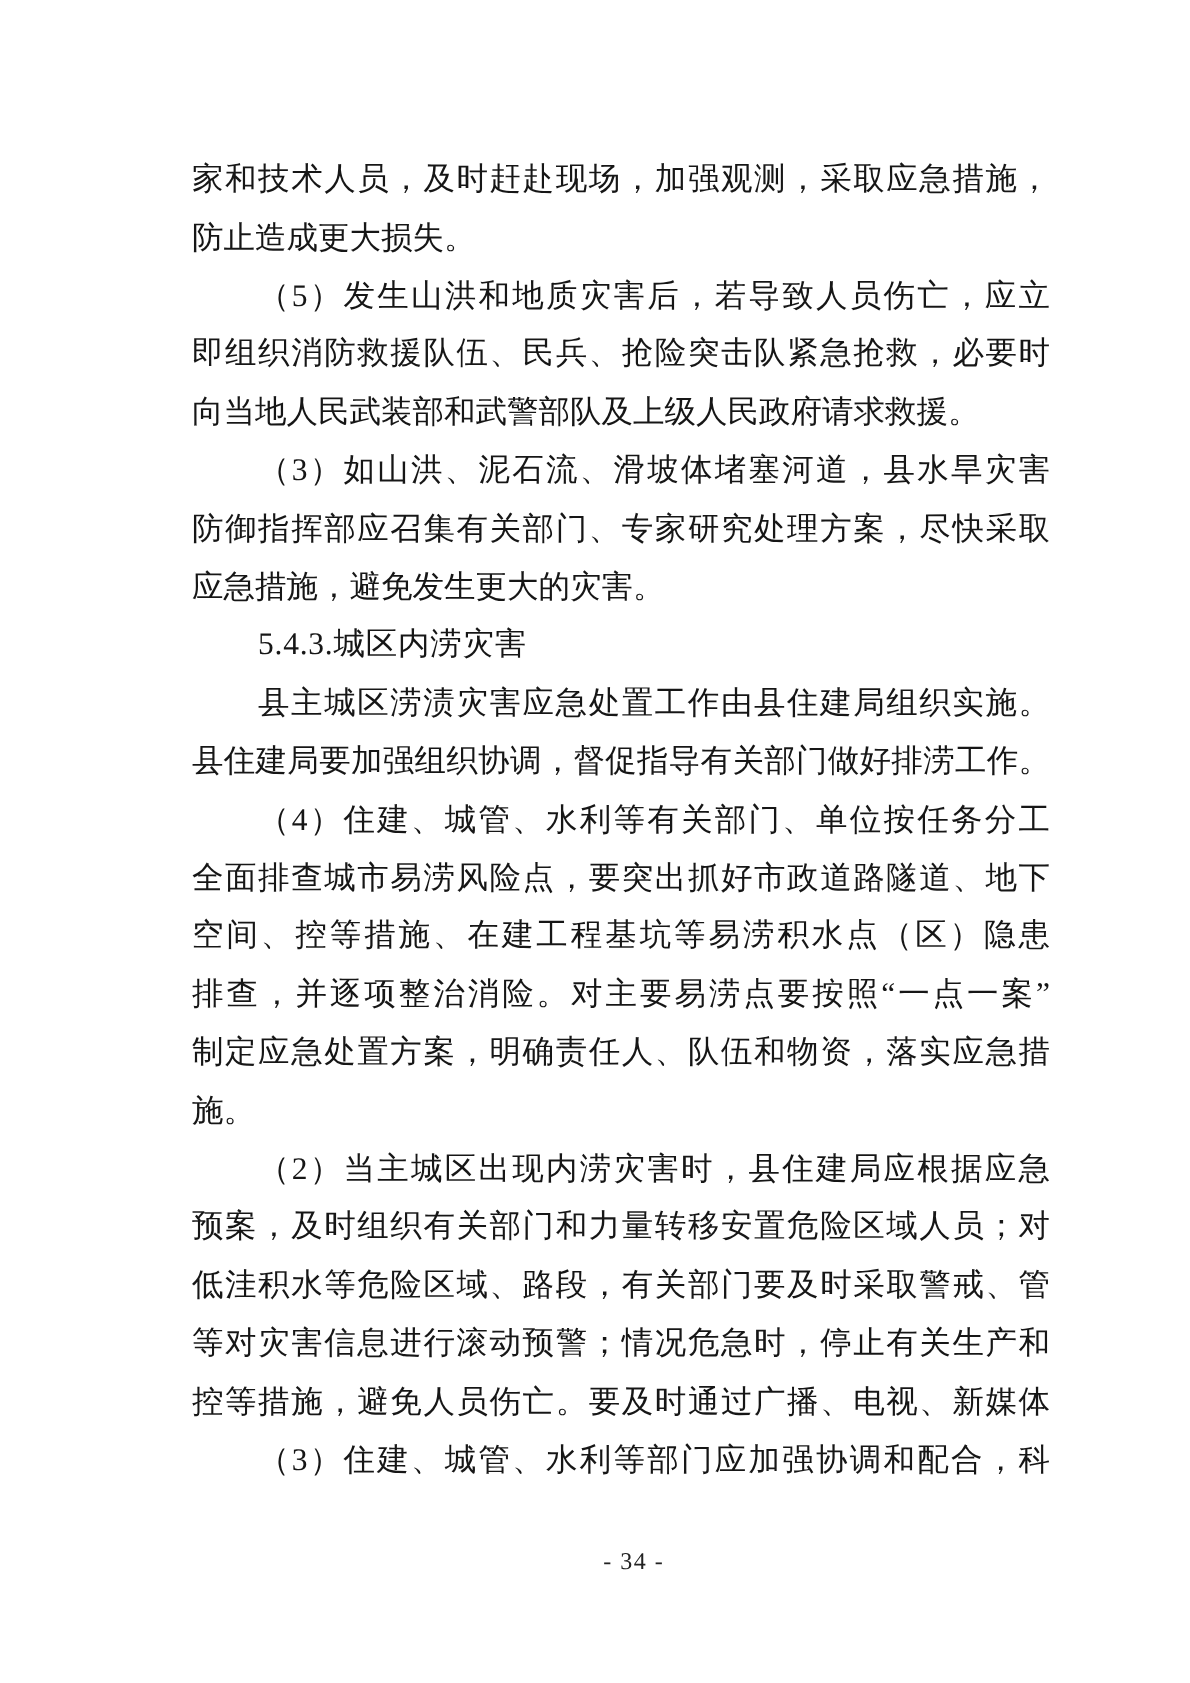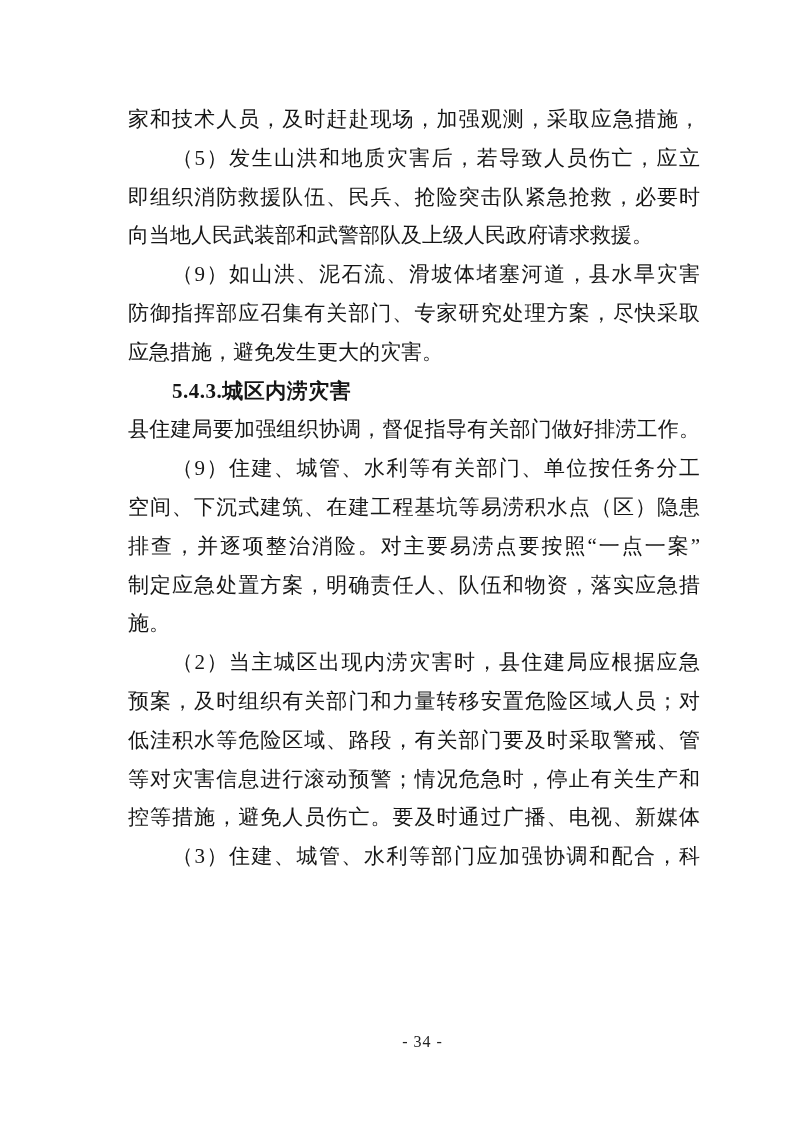--- a/index.html
+++ b/index.html
@@ -37,21 +37,21 @@
   }
   .line.j {
     white-space: normal;
     text-align: justify;
     text-align-last: justify;
   }
   .line.ind {
     text-indent: 44px;
   }
   .line.heading {
-    font-weight: bold;
+    font-weight: normal;
     letter-spacing: 0.5px;
   }
   .footer {
     position: absolute;
     top: 1031px;
     left: 0;
     width: 793px;
     text-align: center;
     font-size: 16px;
     line-height: 22px;
@@ -59,30 +59,33 @@
     letter-spacing: 1px;
     margin-left: 10px;
   }
 </style>
 </head>
 <body>
 
 <div class="page">
   <div class="content">
     <div class="line j">家和技术人员，及时赶赴现场，加强观测，采取应急措施，</div>
+    <div class="line">防止造成更大损失。</div>
     <div class="line j ind">（5）发生山洪和地质灾害后，若导致人员伤亡，应立</div>
     <div class="line j">即组织消防救援队伍、民兵、抢险突击队紧急抢救，必要时</div>
     <div class="line">向当地人民武装部和武警部队及上级人民政府请求救援。</div>
-    <div class="line j ind">（9）如山洪、泥石流、滑坡体堵塞河道，县水旱灾害</div>
+    <div class="line j ind">（3）如山洪、泥石流、滑坡体堵塞河道，县水旱灾害</div>
     <div class="line j">防御指挥部应召集有关部门、专家研究处理方案，尽快采取</div>
     <div class="line">应急措施，避免发生更大的灾害。</div>
     <div class="line heading ind">5.4.3.城区内涝灾害</div>
+    <div class="line j ind">县主城区涝渍灾害应急处置工作由县住建局组织实施。</div>
     <div class="line j">县住建局要加强组织协调，督促指导有关部门做好排涝工作。</div>
-    <div class="line j ind">（9）住建、城管、水利等有关部门、单位按任务分工</div>
-    <div class="line j">空间、下沉式建筑、在建工程基坑等易涝积水点（区）隐患</div>
+    <div class="line j ind">（4）住建、城管、水利等有关部门、单位按任务分工</div>
+    <div class="line j">全面排查城市易涝风险点，要突出抓好市政道路隧道、地下</div>
+    <div class="line j">空间、控等措施、在建工程基坑等易涝积水点（区）隐患</div>
     <div class="line j">排查，并逐项整治消险。对主要易涝点要按照“一点一案”</div>
     <div class="line j">制定应急处置方案，明确责任人、队伍和物资，落实应急措</div>
     <div class="line">施。</div>
     <div class="line j ind">（2）当主城区出现内涝灾害时，县住建局应根据应急</div>
     <div class="line j">预案，及时组织有关部门和力量转移安置危险区域人员；对</div>
     <div class="line j">低洼积水等危险区域、路段，有关部门要及时采取警戒、管</div>
     <div class="line j">等对灾害信息进行滚动预警；情况危急时，停止有关生产和</div>
     <div class="line j">控等措施，避免人员伤亡。要及时通过广播、电视、新媒体</div>
     <div class="line j ind">（3）住建、城管、水利等部门应加强协调和配合，科</div>
   </div>

